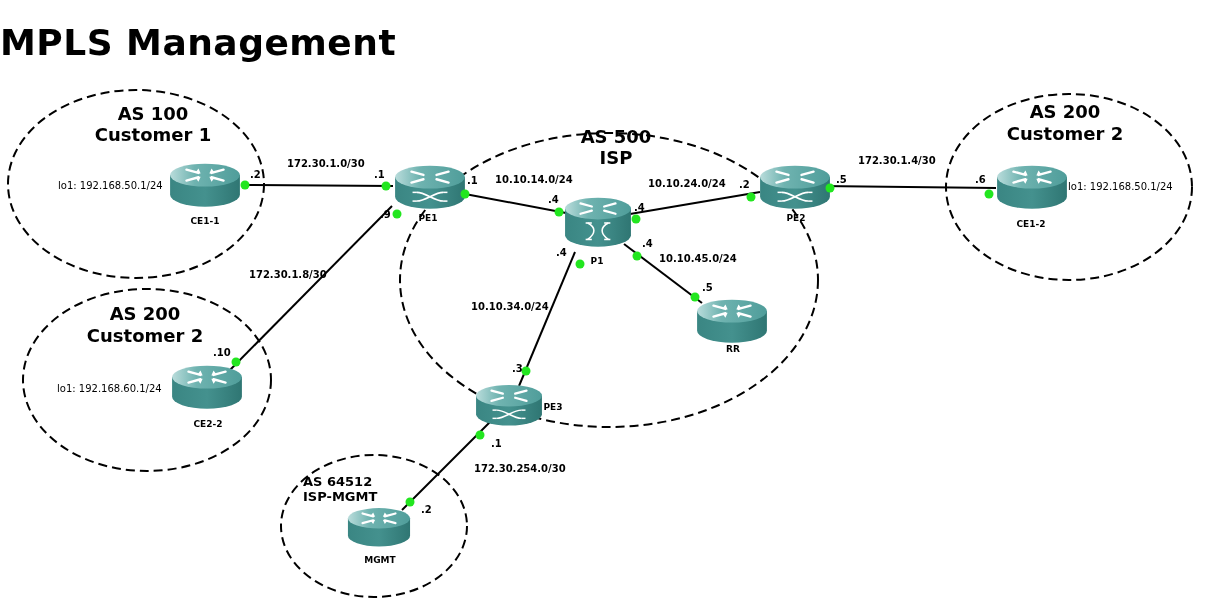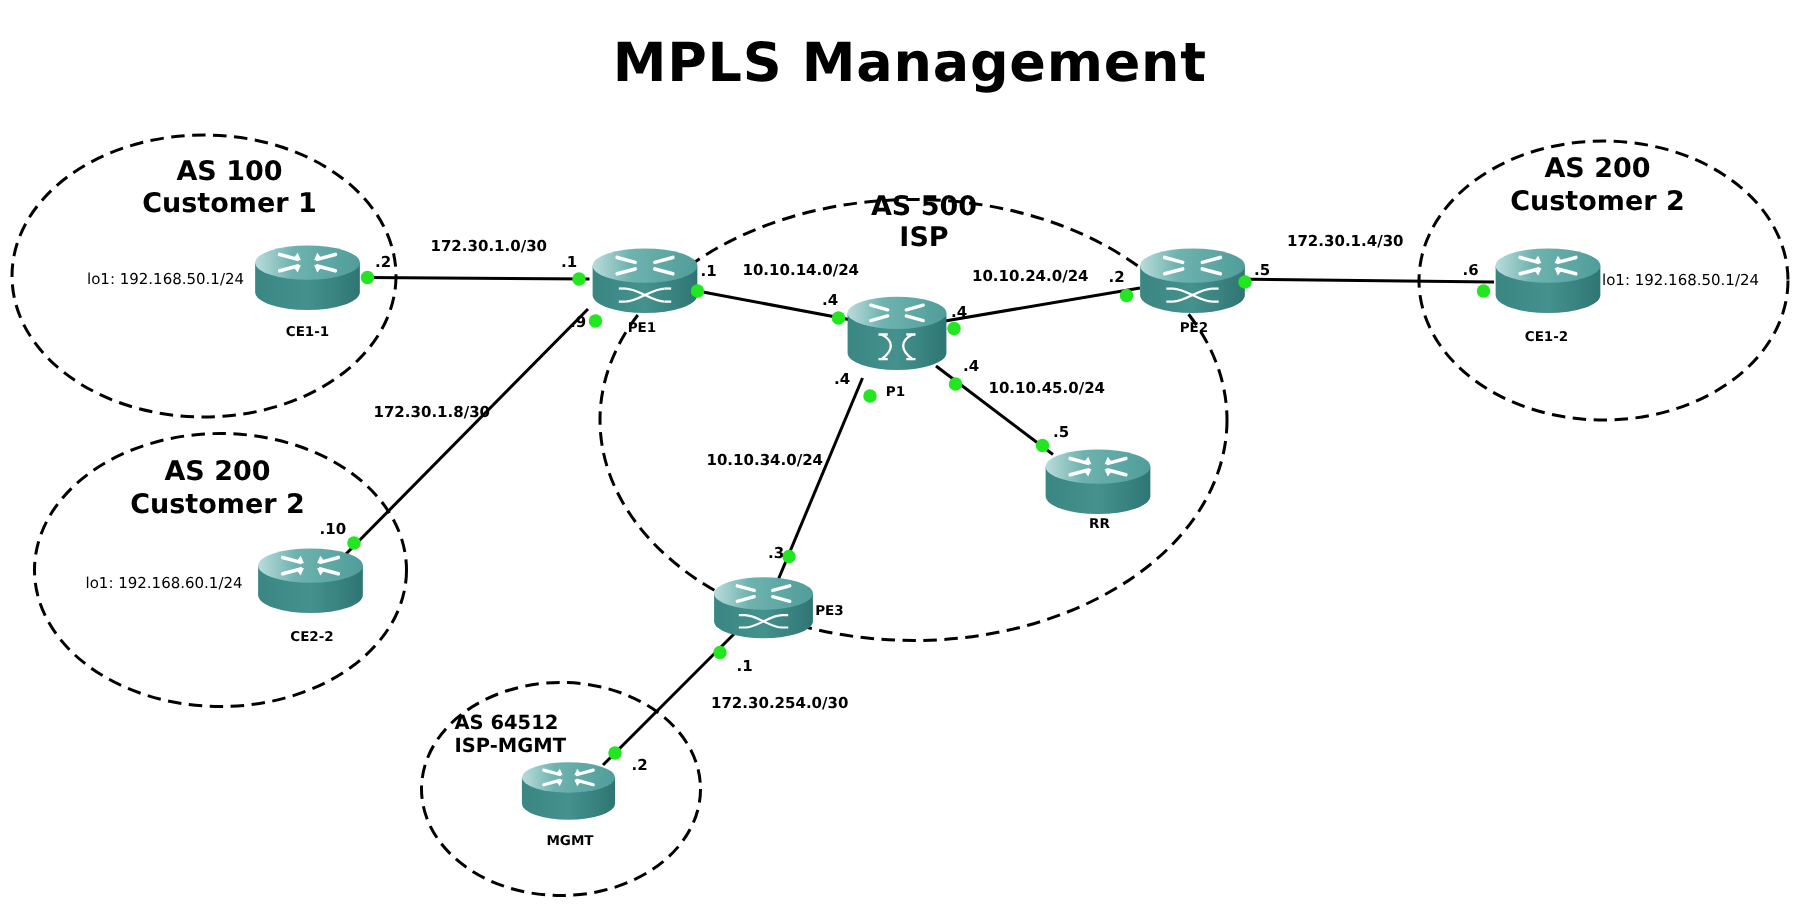--- a/index.html
+++ b/index.html
@@ -1,18 +1,18 @@
 <!DOCTYPE html>
 <html><head>
 <meta charset="utf-8">
 <style>
   html, body { margin: 0; padding: 0; background: #ffffff; }
   body { width: 1213px; height: 611px; position: relative; overflow: hidden;
          font-family: "DejaVu Sans", sans-serif; }
-  #title { position: absolute; left: 0; top: 22px; width: 1213px; text-align: center;
+  #title { position: absolute; left: 0; top: 22px; width: 1213px; 
            font-size: 36px; font-weight: bold; color: #000; letter-spacing: 0.5px; }
   svg#diagram { position: absolute; left: 0; top: 0; }
   .zone-label { font-family: "DejaVu Sans", sans-serif; font-weight: bold; fill: #000; }
   .small { font-family: "DejaVu Sans", sans-serif; font-size: 10px; fill: #000; }
   .nodelbl { font-family: "DejaVu Sans", sans-serif; font-size: 9px; font-weight: bold; fill: #000; }
   .ip { font-family: "DejaVu Sans", sans-serif; font-size: 10px; font-weight: bold; fill: #000; }
 </style>
 </head>
 <body>
 

